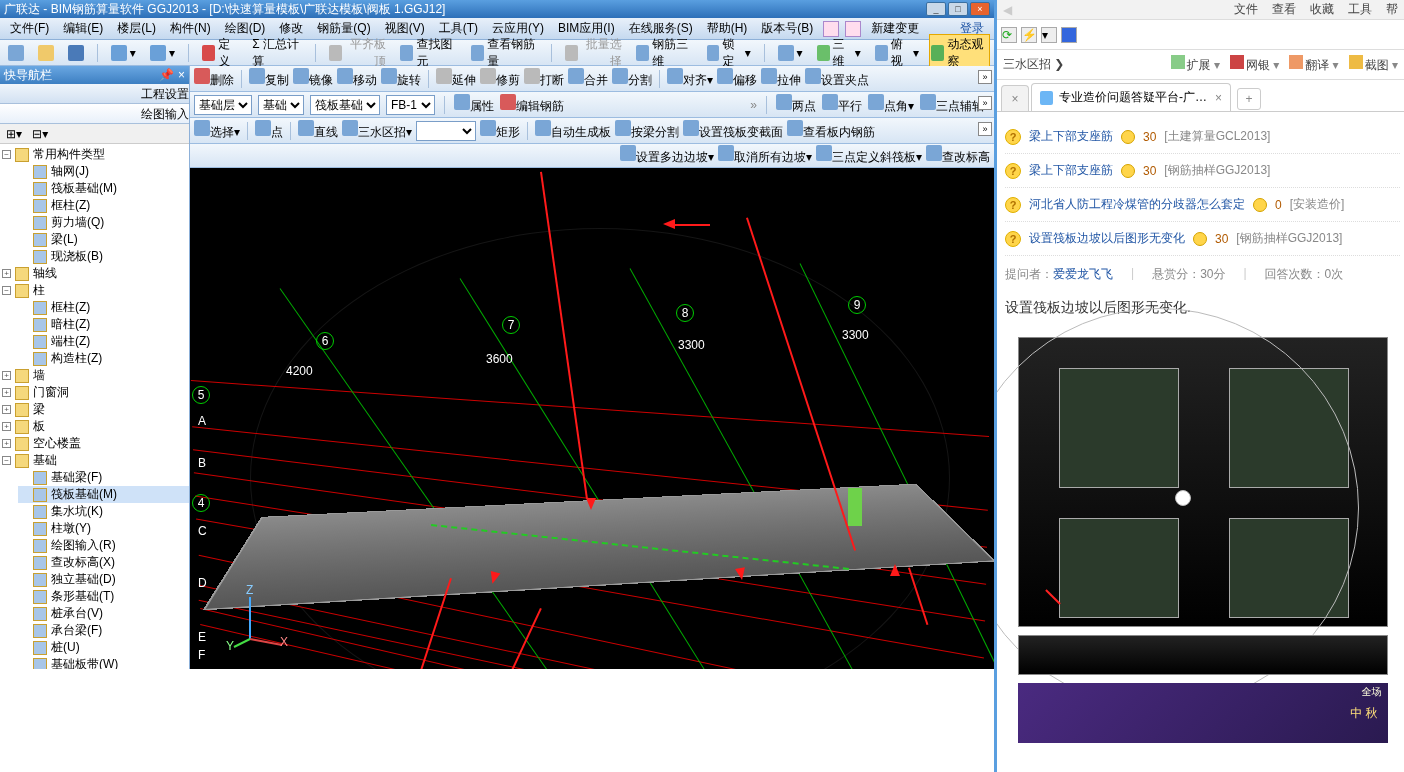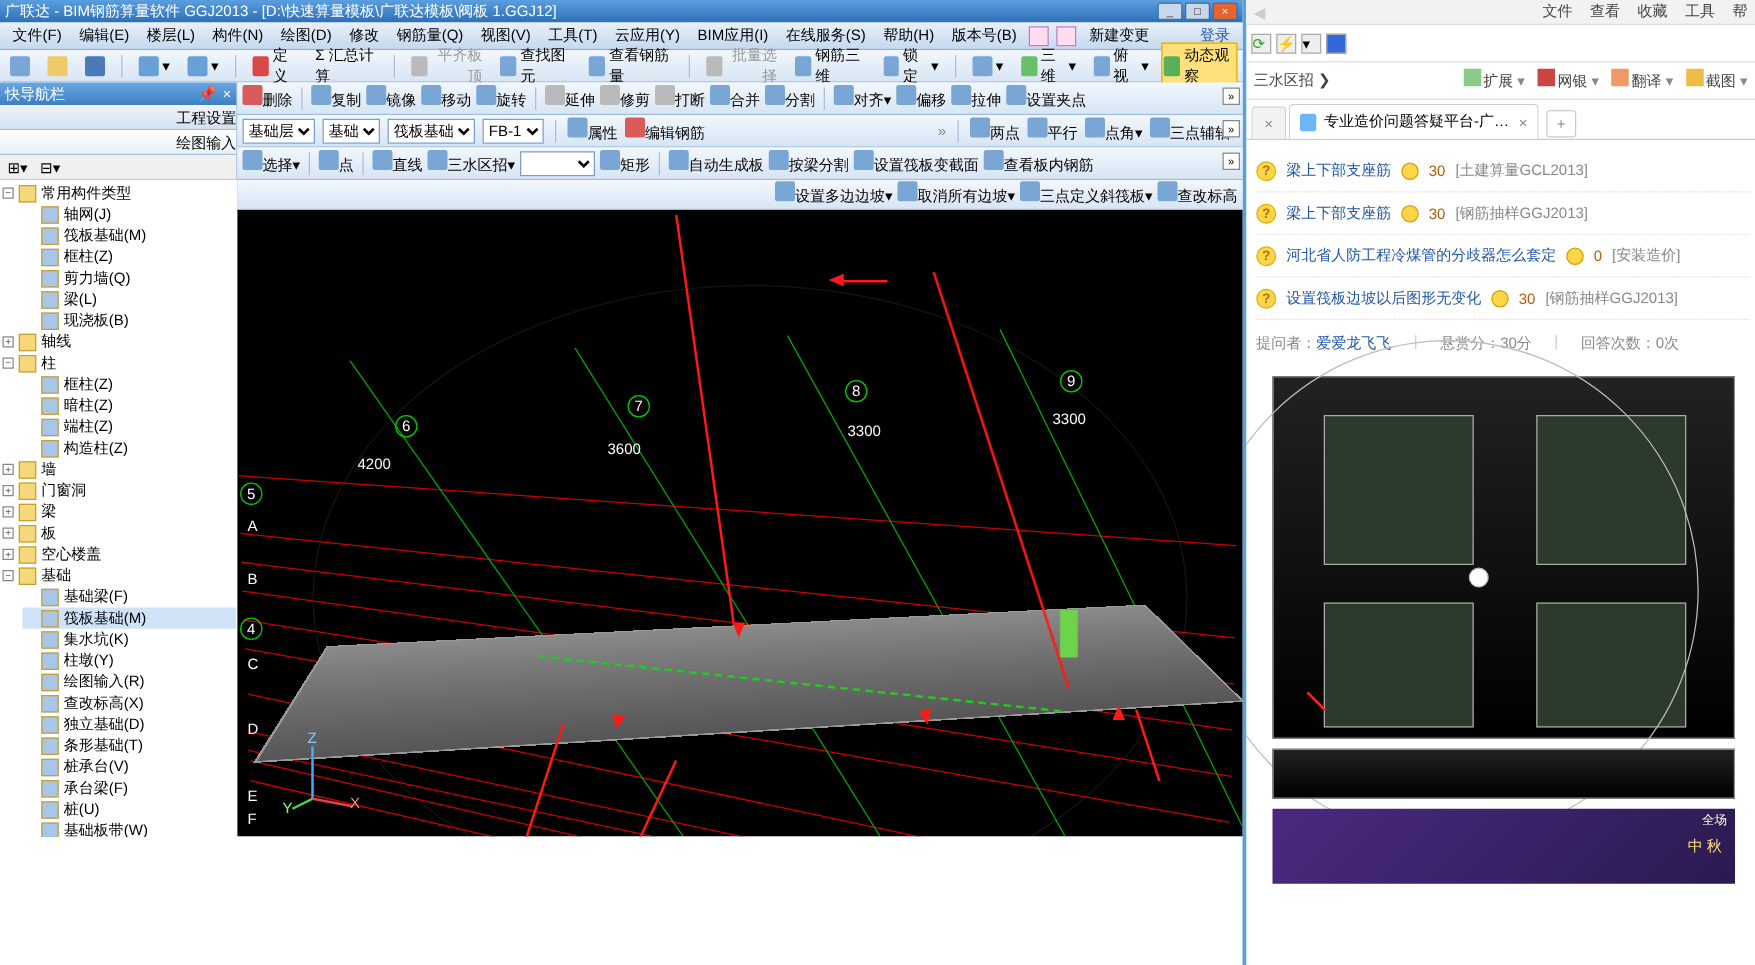--- a/index.html
+++ b/index.html
@@ -589,20 +589,21 @@
           <span class="cat">[钢筋抽样GGJ2013]</span>
         </li>
     </ul>
     <div class="qmeta">
       <span><span>提问者：</span><a>爱爱龙飞飞</a></span>
       <span style="color:#ccc">|</span>
       <span>悬赏分：30分</span>
       <span style="color:#ccc">|</span>
       <span>回答次数：0次</span>
     </div>
+    <div class="qtitle-big">设置筏板边坡以后图形无变化.</div>
 
     <div class="thumb">
       <div class="trect" style="left:40px;top:30px;width:120px;height:120px"></div>
       <div class="trect" style="left:210px;top:30px;width:120px;height:120px"></div>
       <div class="trect" style="left:40px;top:180px;width:120px;height:100px"></div>
       <div class="trect" style="left:210px;top:180px;width:120px;height:100px"></div>
       <div class="circ" style="left:-60px;top:-30px;width:400px;height:400px"></div>
       <div class="circ" style="left:156px;top:152px;width:16px;height:16px;background:#fff"></div>
       <div style="position:absolute;left:24px;top:258px;width:20px;height:2px;background:#f22;transform:rotate(45deg)"></div>
     </div>

